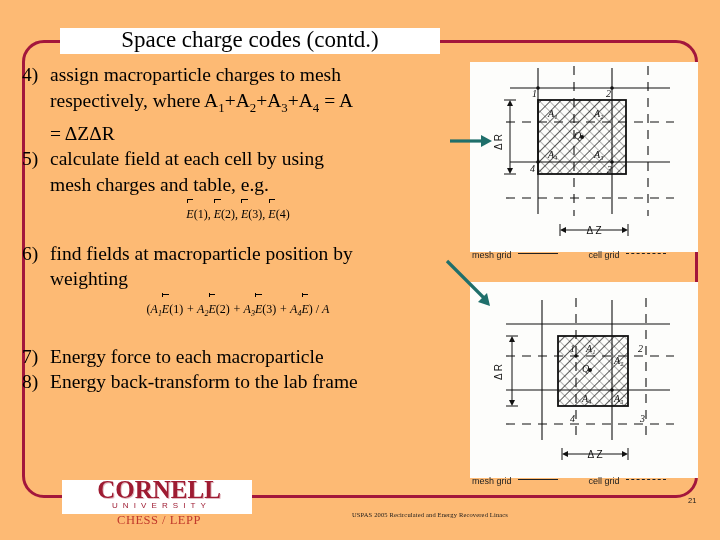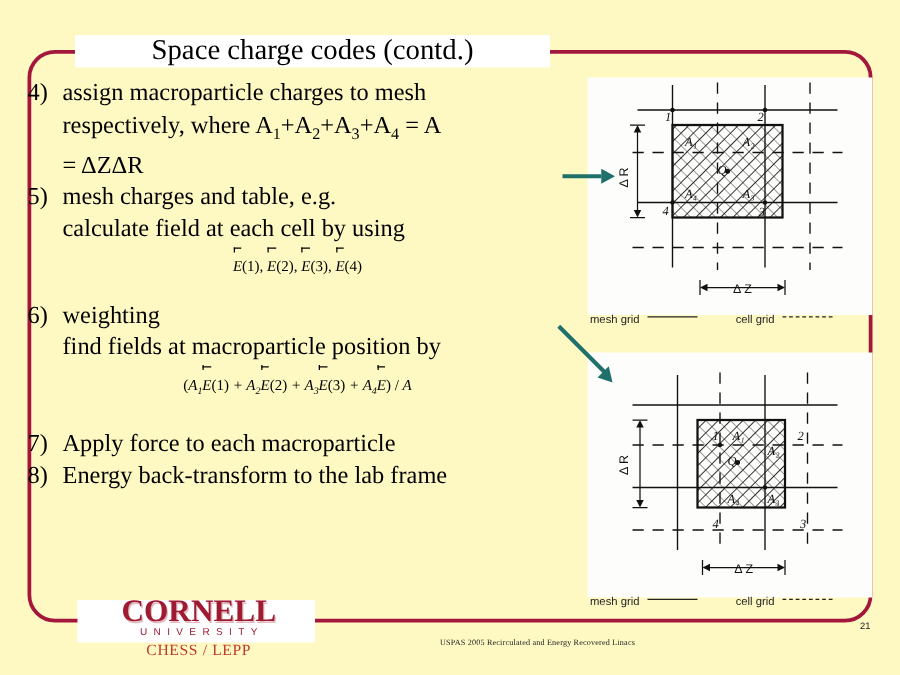--- a/index.html
+++ b/index.html
@@ -4,21 +4,21 @@
 <style>
   html, body {
     margin: 0;
     padding: 0;
     background: #ffffff;
   }
   #slide {
     position: relative;
     width: 720px;
     height: 540px;
-    background: #fef9c3;
+    background: #fdba74;
     overflow: hidden;
     font-family: "Liberation Serif", serif;
   }
 
   
   .frame {
     position: absolute;
     left: 22px;
     top: 40px;
     width: 676px;
@@ -199,49 +199,49 @@
       <div class="li-txt">
         <div>assign macroparticle charges to mesh</div>
         <div>respectively, where A<sub>1</sub>+A<sub>2</sub>+A<sub>3</sub>+A<sub>4</sub> = A</div>
         <div>= ΔZΔR</div>
       </div>
     </div>
 
     <div class="li">
       <div class="li-num">5)</div>
       <div class="li-txt">
+        <div>calculate field at each cell by using</div>
         <div>mesh charges and table, e.g.</div>
-        <div>calculate field at each cell by using</div>
       </div>
     </div>
 
     <div class="eqn">
       <span class="vec">E</span><span class="up">(1), </span><span class="vec">E</span><span class="up">(2), </span><span class="vec">E</span><span class="up">(3), </span><span class="vec">E</span><span class="up">(4)</span>
     </div>
 
     <div class="gap6"></div>
 
     <div class="li">
       <div class="li-num">6)</div>
       <div class="li-txt">
+        <div>find fields at macroparticle position by</div>
         <div>weighting</div>
-        <div>find fields at macroparticle position by</div>
       </div>
     </div>
 
     <div class="eqn">
       <span class="up">(</span>A<sub>1</sub><span class="vec">E</span><span class="up">(1)</span> + A<sub>2</sub><span class="vec">E</span><span class="up">(2)</span> + A<sub>3</sub><span class="vec">E</span><span class="up">(3)</span> + A<sub>4</sub><span class="vec">E</span><span class="up">) / </span>A
     </div>
 
     <div class="gap10"></div>
 
     <div class="li">
       <div class="li-num">7)</div>
       <div class="li-txt">
-        <div>Apply force to each macroparticle</div>
+        <div>Energy force to each macroparticle</div>
       </div>
     </div>
 
     <div class="li">
       <div class="li-num">8)</div>
       <div class="li-txt">
         <div>Energy back-transform to the lab frame</div>
       </div>
     </div>
 

